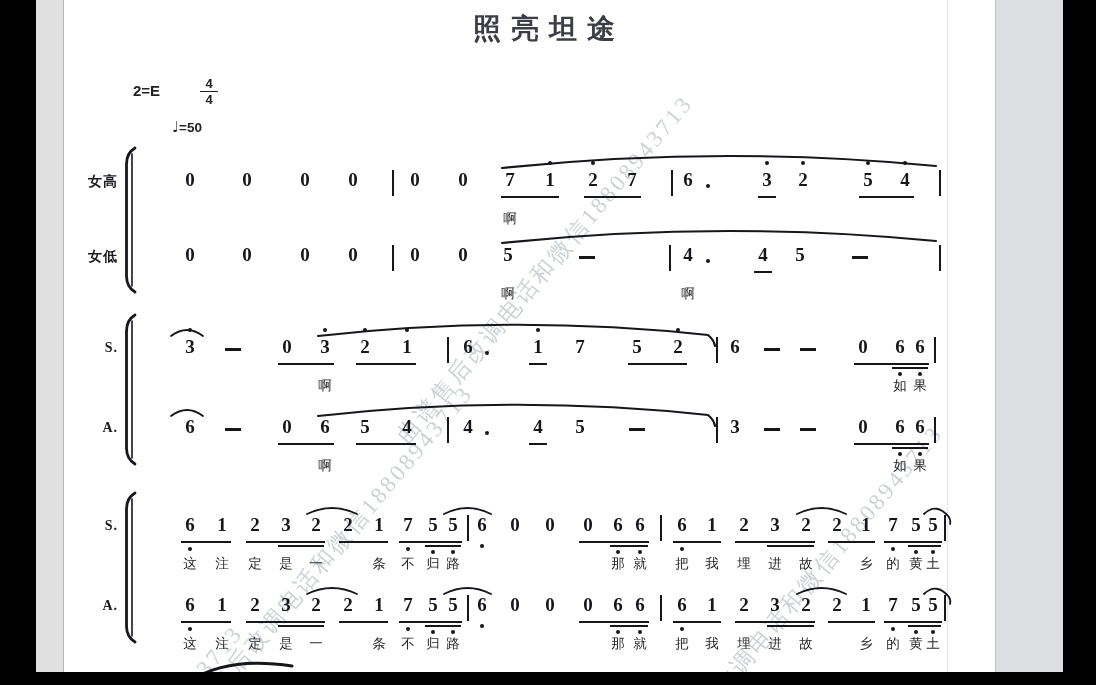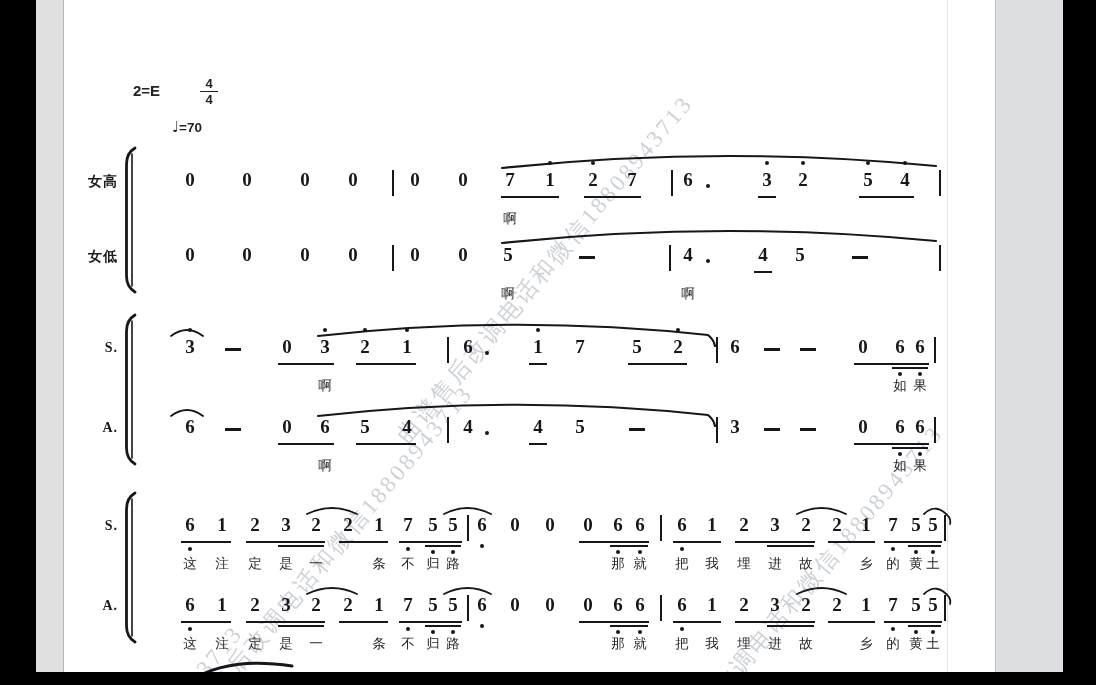--- a/index.html
+++ b/index.html
@@ -46,30 +46,31 @@
 <div class="stage">
 
   <div class="page">
     <div class="wm" style="left:-123px;top:960px;">曲谱售后改调电话和微信18808943713</div>
     <div class="wm" style="left:107px;top:720px;">曲谱售后改调电话和微信18808943713</div>
     <div class="wm" style="left:327px;top:430px;">曲谱售后改调电话和微信18808943713</div>
     <div class="wm" style="left:577px;top:760px;">曲谱售后改调电话和微信18808943713</div>
     <div class="page-edge-line"></div>
   </div>
 
+  <div class="title">照亮坦途</div>
 
   <div class="keysig">
     <span>2=E</span>
   </div>
   <div class="timesig">
     <span class="tsn">4</span>
     <span class="tsd">4</span>
   </div>
   <div class="tempo">
-    <span class="nq">♩</span><span>=70</span>
+    <span class="nq">♩</span><span>=50</span>
   </div>
 
   <div id="score">
       <div class="vlabel" style="left: 60px; top: 173px;">女高</div>
       <div class="num" style="left: 179px; top: 169px;">0</div>
       <div class="num" style="left: 236px; top: 169px;">0</div>
       <div class="num" style="left: 294px; top: 169px;">0</div>
       <div class="num" style="left: 342px; top: 169px;">0</div>
       <div class="barline" style="left: 392px; top: 170px;"></div>
       <div class="num" style="left: 404px; top: 169px;">0</div>

